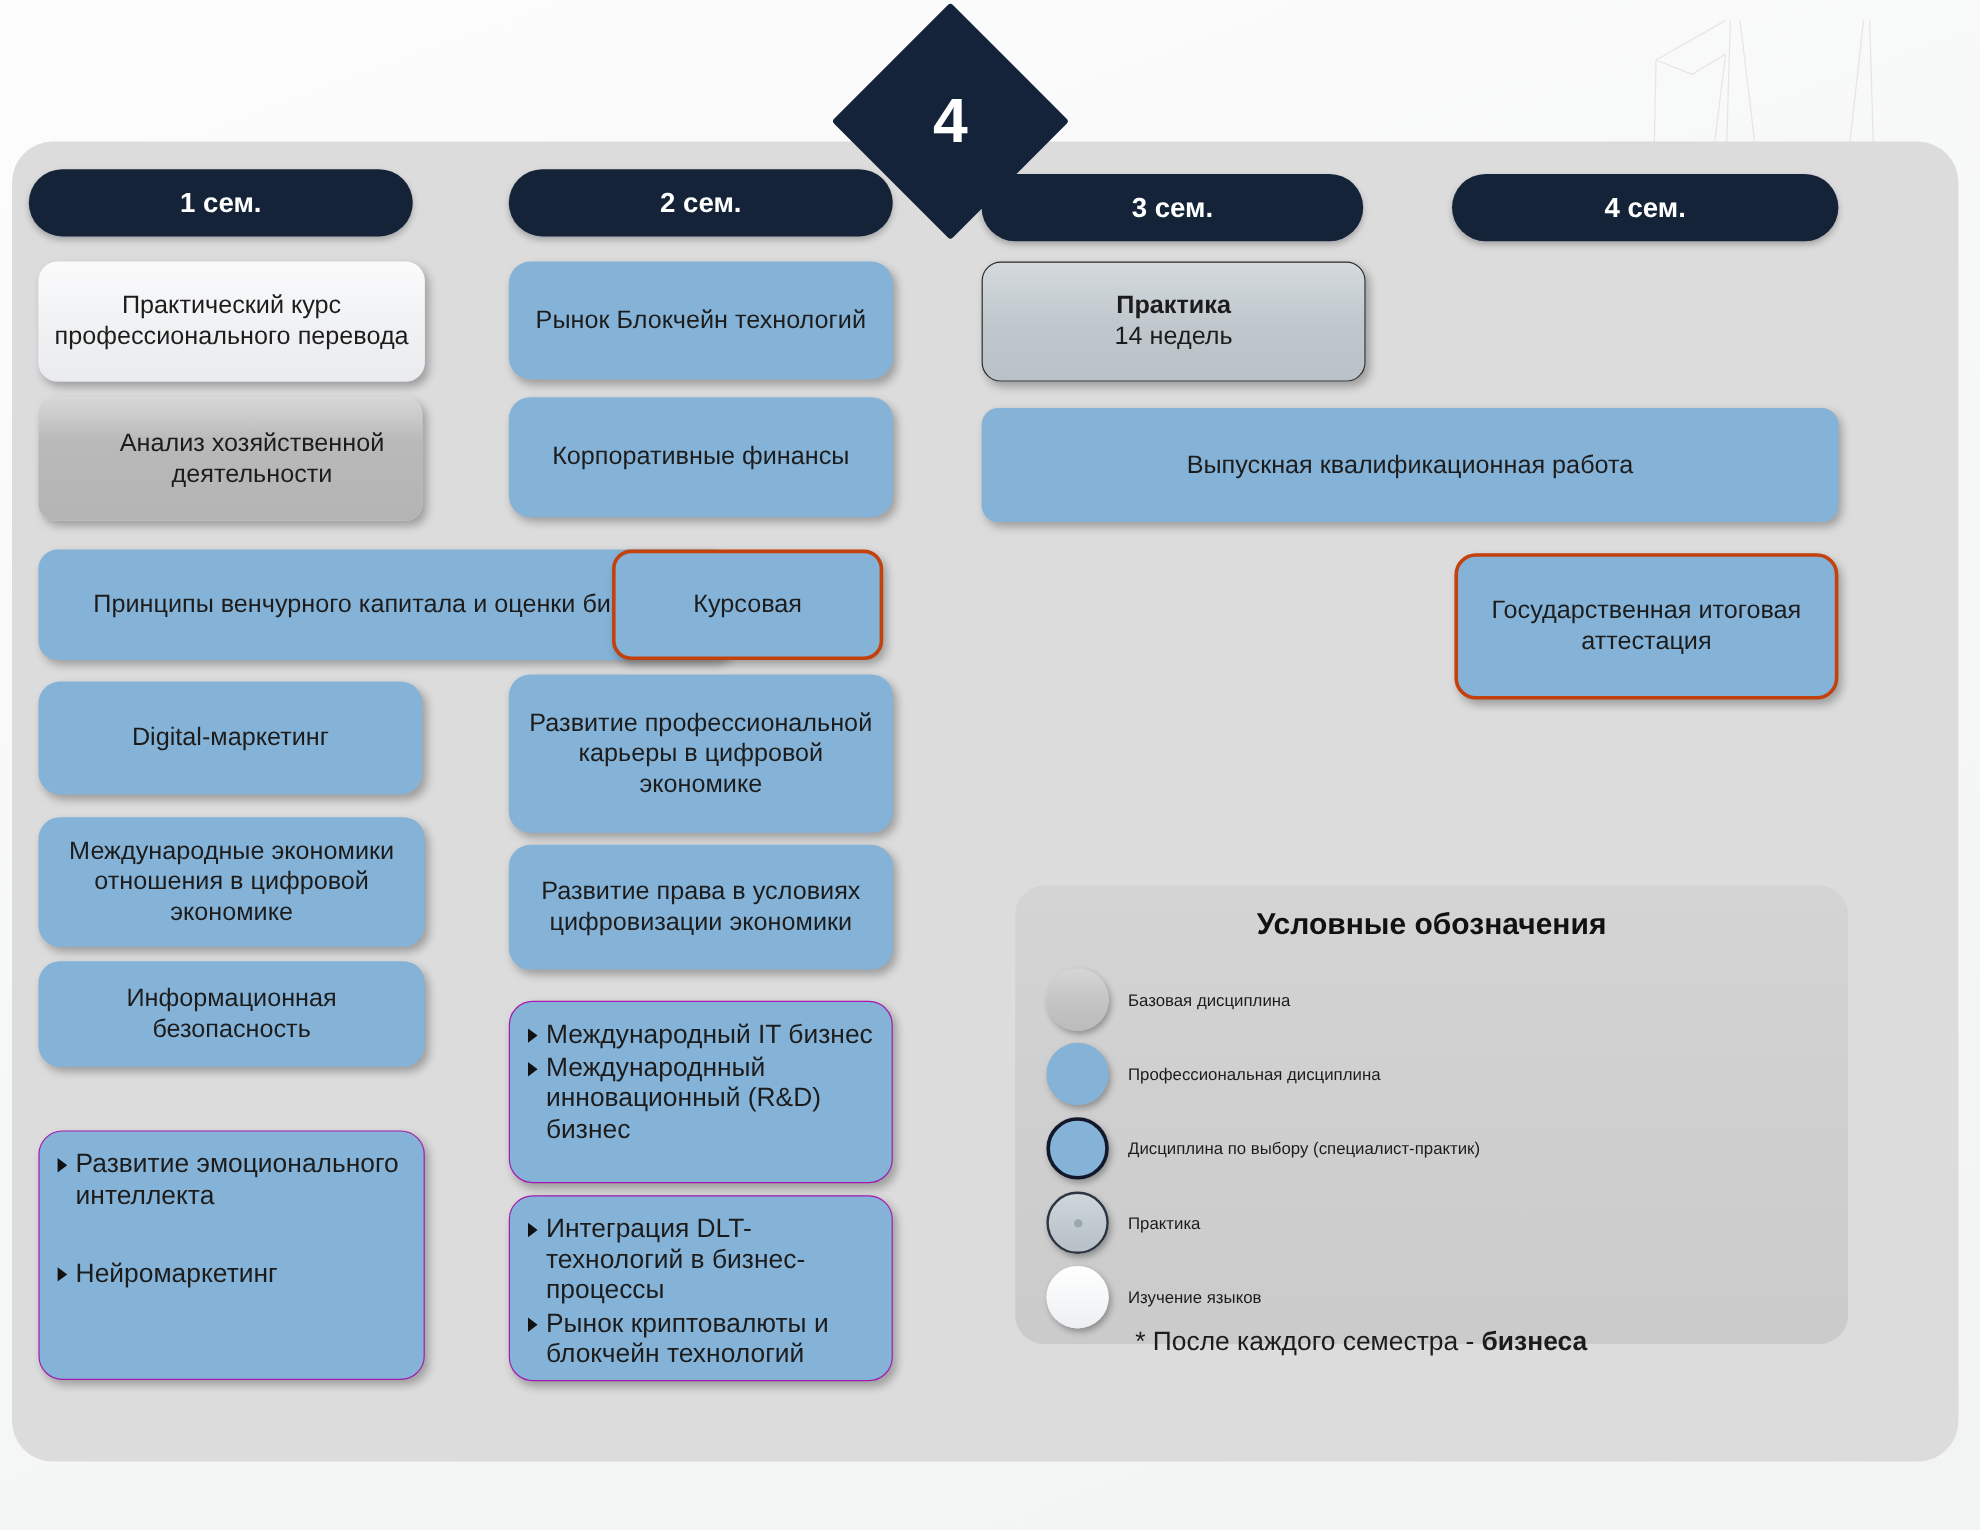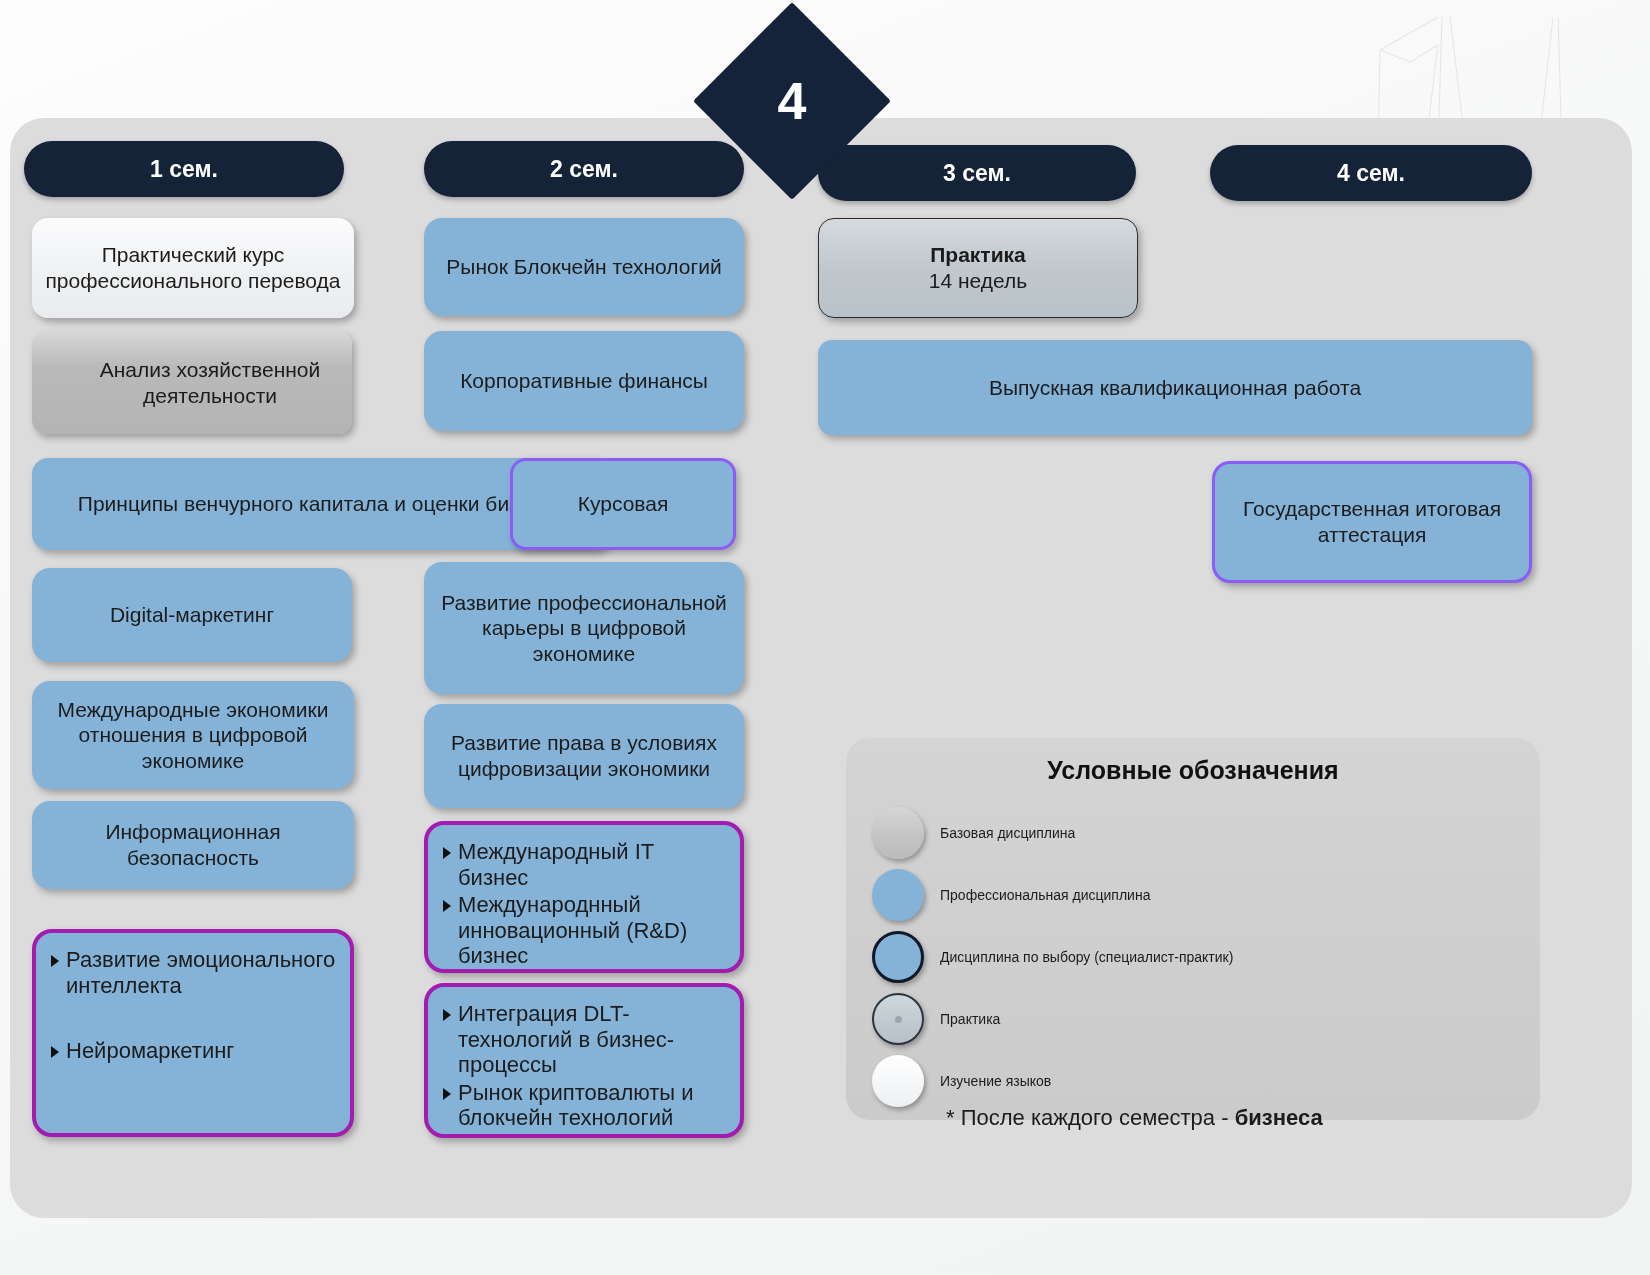--- a/index.html
+++ b/index.html
@@ -48,22 +48,22 @@
     position:absolute;border-radius:18px;
     display:flex;flex-direction:column;align-items:center;justify-content:center;
     text-align:center;color:#1c1c1c;font-size:21px;line-height:1.22;
     box-shadow:3px 4px 7px rgba(0,0,0,.28);
     padding:4px 12px;box-sizing:border-box;
   }
   .prof{background:#85b3d8;}
   .base{background:linear-gradient(180deg,#d8d8d8 0%,#b9b9b9 35%,#b4b4b4 100%);}
   .lang{background:linear-gradient(180deg,#fbfbfc 0%,#eef0f2 60%,#e9ebee 100%);}
   .prac{background:linear-gradient(180deg,#d4dade 0%,#bfc7cc 55%,#b9c2c8 100%);border:1.6px solid #2a2a2a;}
-  .whiteborder{border:3px solid #8b5cf6;align-items:center;}
-  .darkborder{border:4px solid #a21caf;}
+  .whiteborder{border:3px solid #c2410c;align-items:center;}
+  .darkborder{border:1px solid #a21caf;margin-top:13px;}
 
   
   .bul{
     align-items:flex-start;justify-content:flex-start;text-align:left;
     padding:14px 10px 14px 14px;font-size:22px;line-height:1.16;
   }
   .bul ul{margin:0;padding:0;list-style:none;width:100%;}
   .bul li{position:relative;padding-left:16px;margin:0 0 2px 0;}
   .bul li:before{
     content:"";position:absolute;left:1px;top:8px;

